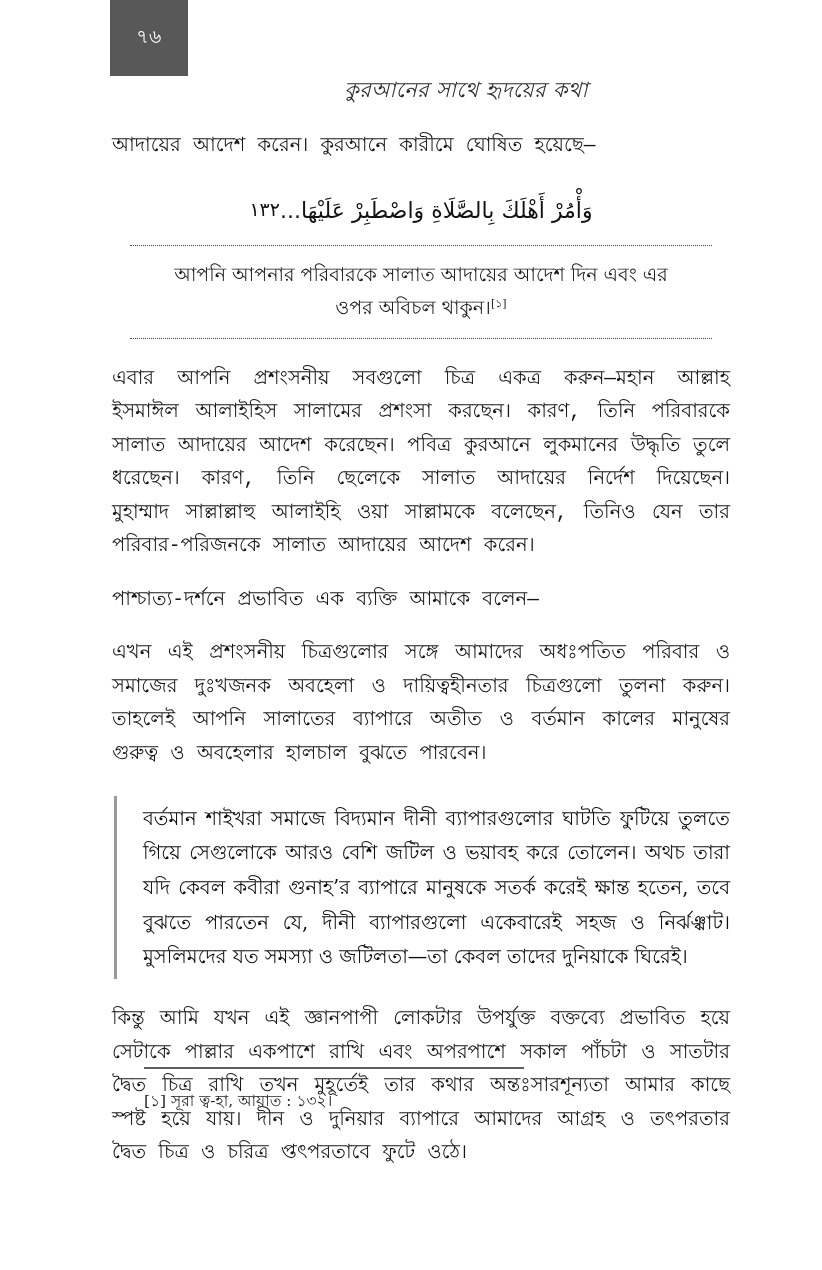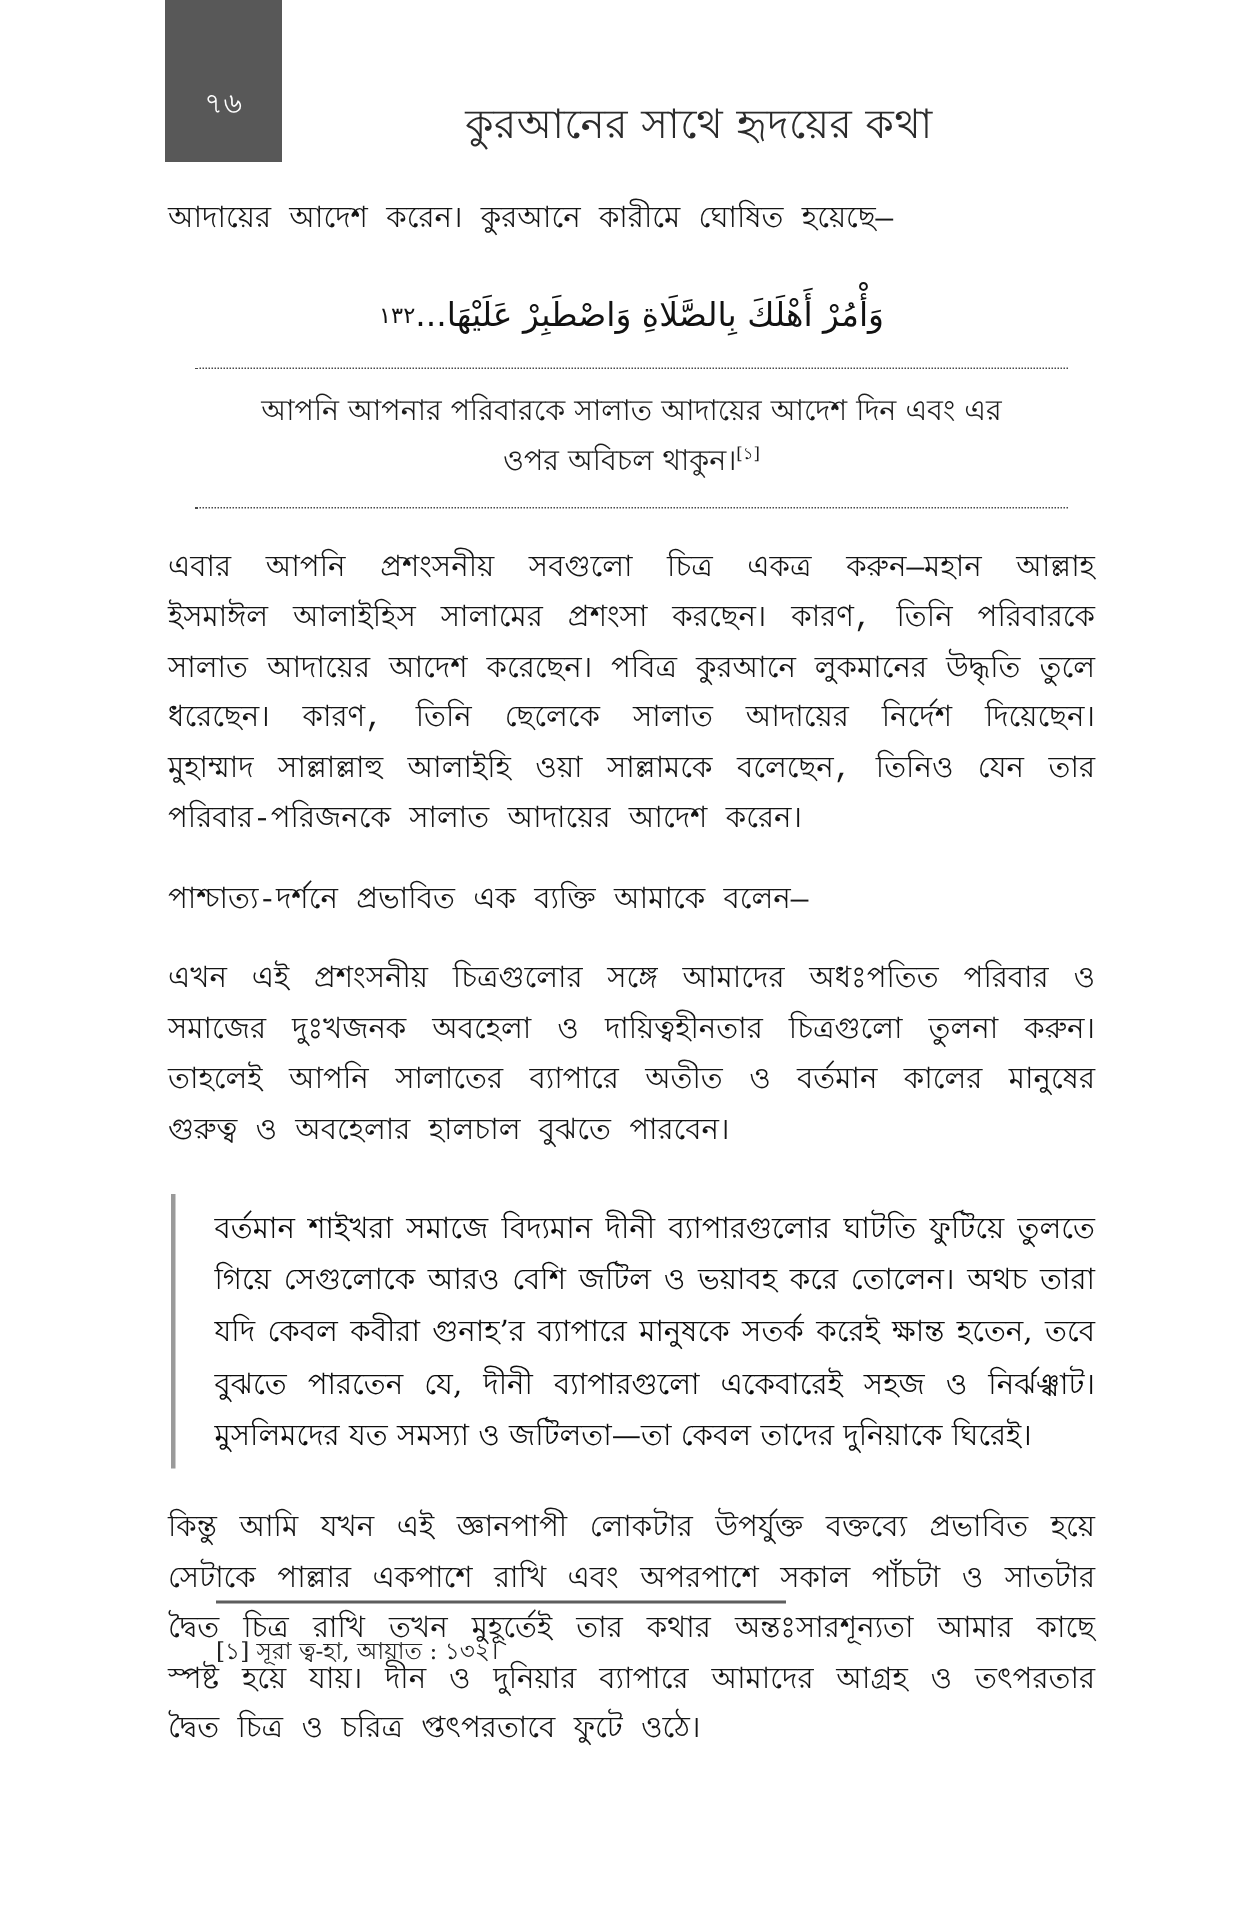--- a/index.html
+++ b/index.html
@@ -19,41 +19,42 @@
   
   .page-header {
     position: relative;
     height: 112px;
   }
   .page-number-box {
     position: absolute;
     left: 110px;
     top: 0;
     width: 78px;
-    height: 108px;
+    height: 76px;
     background: #585858;
     display: flex;
     align-items: flex-end;
     justify-content: center;
     padding-bottom: 22px;
     box-sizing: border-box;
   }
   .page-number-box .num {
     color: #ffffff;
     font-size: 19px;
     font-family: "DejaVu Sans", sans-serif;
     letter-spacing: 0.5px;
   }
   .running-title {
     position: absolute;
     left: 200px;
     right: 90px;
-    top: 62px;
+    top: 74px;
     text-align: center;
-    font-size: 27px;
+    font-size: 21px;
+    font-style: italic;
     font-family: "DejaVu Serif", serif;
     color: #2b2b2b;
     letter-spacing: 0.3px;
   }
 
   
   .content {
     position: absolute;
     left: 112px;
     right: 92px;
@@ -81,21 +82,21 @@
   .arabic-verse {
     text-align: center;
     direction: rtl;
     font-size: 22px;
     line-height: 1.9;
     margin: 26px 0 14px 0;
     font-family: "DejaVu Sans", sans-serif;
     color: #121212;
   }
   .ayah-mark {
-    font-size: 15px;
+    font-size: 19px;
     vertical-align: 2px;
   }
 
   
   .translation-block {
     border-top: 1.5px dotted #4a4a4a;
     border-bottom: 1.5px dotted #4a4a4a;
     padding: 12px 24px 14px 24px;
     margin: 6px 18px 24px 18px;
   }

